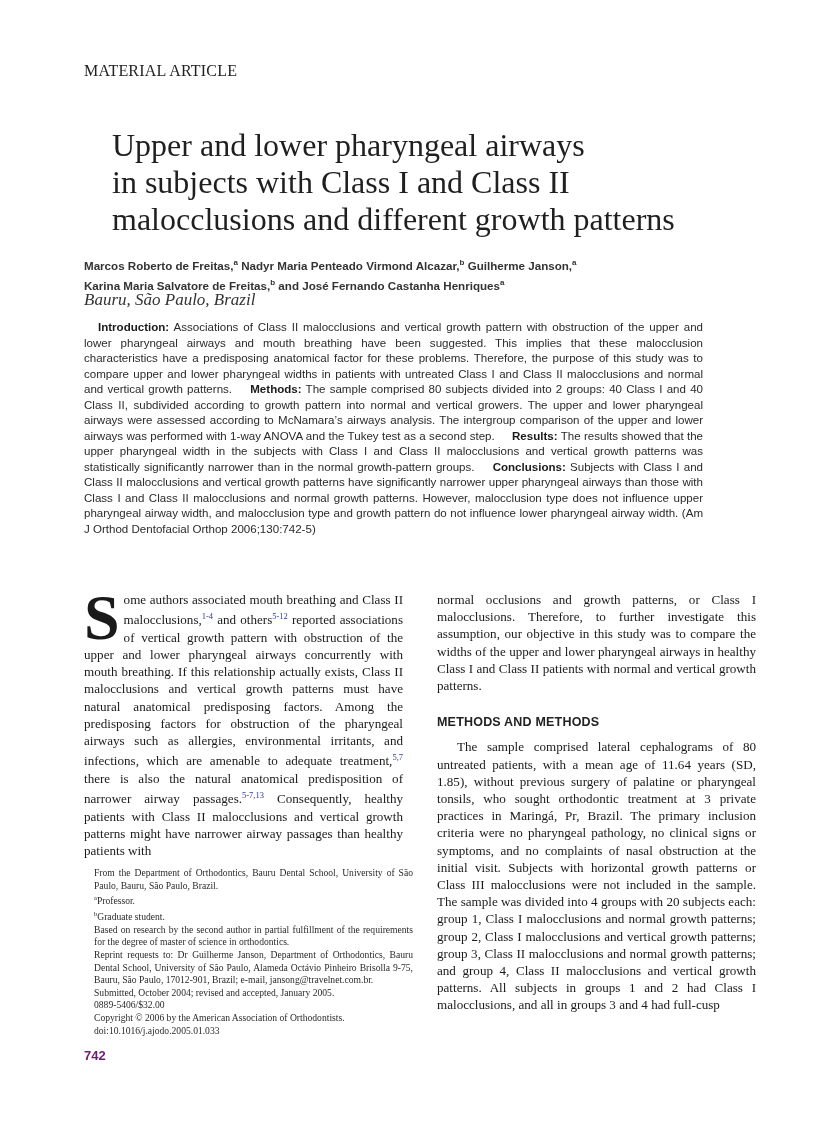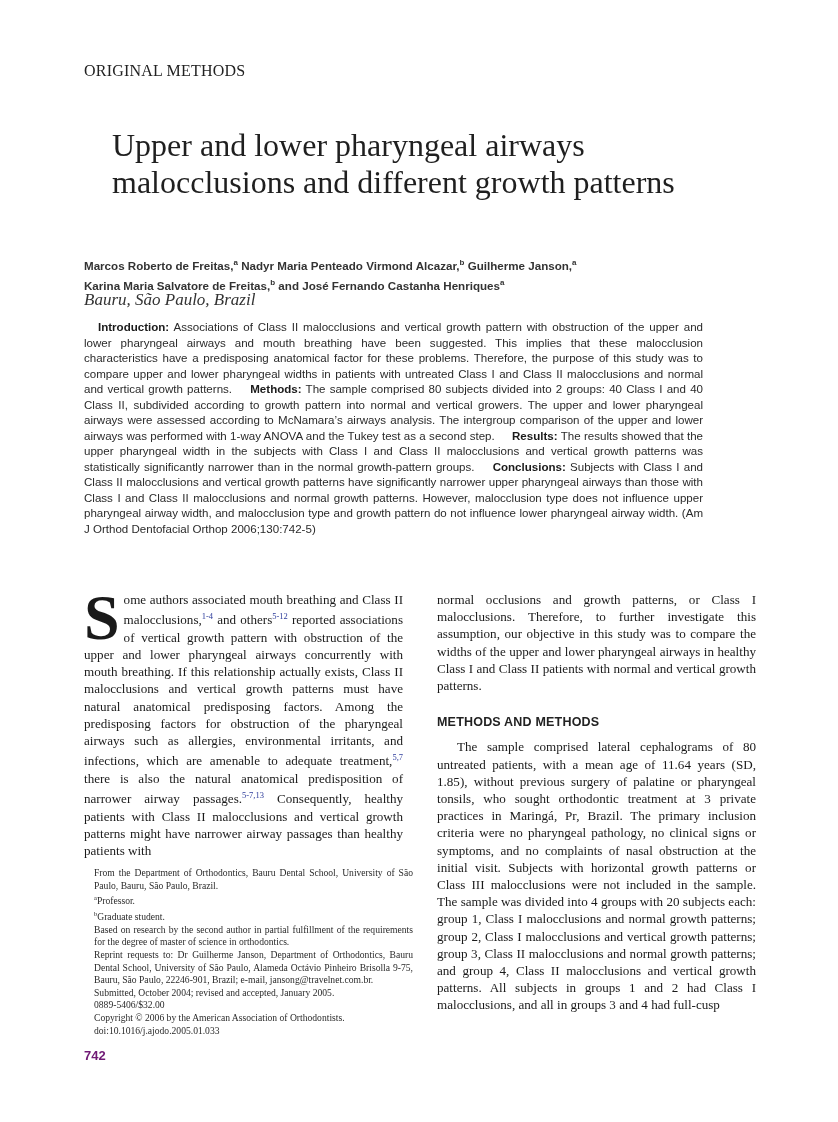--- a/index.html
+++ b/index.html
@@ -27,24 +27,25 @@
   .indent { text-indent:20px; margin:0; }
   p { margin:0; }
 
   .footnotes { position:absolute; left:84px; top:867px; width:319px; font-size:9.6px; line-height:12.6px; text-align:justify; color:#2a2a2a;margin-left:10px; }
   .footnotes sup { font-size:6.5px; }
   .page-number { position:absolute; left:84px; top:1048px; font-size:13px; font-weight:bold; color:#701a75; }
 </style>
 </head>
 <body>
 
-<div class="section-label serif">ORIGINAL METHODS</div>
+<div class="section-label serif">MATERIAL ARTICLE</div>
 
 <div class="title serif">
   <div>Upper and lower pharyngeal airways</div>
+  <div>in subjects with Class I and Class II</div>
   <div>malocclusions and different growth patterns</div>
 </div>
 
 <div class="authors sans">
   <span>Marcos Roberto de Freitas,</span><sup>a</sup><span> Nadyr Maria Penteado Virmond Alcazar,</span><sup>b</sup><span> Guilherme Janson,</span><sup>a</sup><br>
   <span>Karina Maria Salvatore de Freitas,</span><sup>b</sup><span> and José Fernando Castanha Henriques</span><sup>a</sup>
 </div>
 <div class="affil serif">Bauru, São Paulo, Brazil</div>
 
 <div class="abstract sans">
@@ -59,20 +60,20 @@
   <p>normal occlusions and growth patterns, or Class I malocclusions. Therefore, to further investigate this assumption, our objective in this study was to compare the widths of the upper and lower pharyngeal airways in healthy Class I and Class II patients with normal and vertical growth patterns.</p>
   <div class="heading sans">METHODS AND METHODS</div>
   <p class="indent">The sample comprised lateral cephalograms of 80 untreated patients, with a mean age of 11.64 years (SD, 1.85), without previous surgery of palatine or pharyngeal tonsils, who sought orthodontic treatment at 3 private practices in Maringá, Pr, Brazil. The primary inclusion criteria were no pharyngeal pathology, no clinical signs or symptoms, and no complaints of nasal obstruction at the initial visit. Subjects with horizontal growth patterns or Class III malocclusions were not included in the sample. The sample was divided into 4 groups with 20 subjects each: group 1, Class I malocclusions and normal growth patterns; group 2, Class I malocclusions and vertical growth patterns; group 3, Class II malocclusions and normal growth patterns; and group 4, Class II malocclusions and vertical growth patterns. All subjects in groups 1 and 2 had Class I malocclusions, and all in groups 3 and 4 had full-cusp</p>
 </div>
 
 <div class="footnotes serif">
   <div>From the Department of Orthodontics, Bauru Dental School, University of São Paulo, Bauru, São Paulo, Brazil.</div>
   <div><sup>a</sup><span>Professor.</span></div>
   <div><sup>b</sup><span>Graduate student.</span></div>
   <div>Based on research by the second author in partial fulfillment of the requirements for the degree of master of science in orthodontics.</div>
-  <div>Reprint requests to: Dr Guilherme Janson, Department of Orthodontics, Bauru Dental School, University of São Paulo, Alameda Octávio Pinheiro Brisolla 9-75, Bauru, São Paulo, 22246-901, Brazil; e-mail, jansong@travelnet.com.br.</div>
+  <div>Reprint requests to: Dr Guilherme Janson, Department of Orthodontics, Bauru Dental School, University of São Paulo, Alameda Octávio Pinheiro Brisolla 9-75, Bauru, São Paulo, 17012-901, Brazil; e-mail, jansong@travelnet.com.br.</div>
   <div>Submitted, October 2004; revised and accepted, January 2005.</div>
   <div>0889-5406/$32.00</div>
   <div>Copyright © 2006 by the American Association of Orthodontists.</div>
   <div>doi:10.1016/j.ajodo.2005.01.033</div>
 </div>
 
 <div class="page-number sans">742</div>
 
 </body></html>

